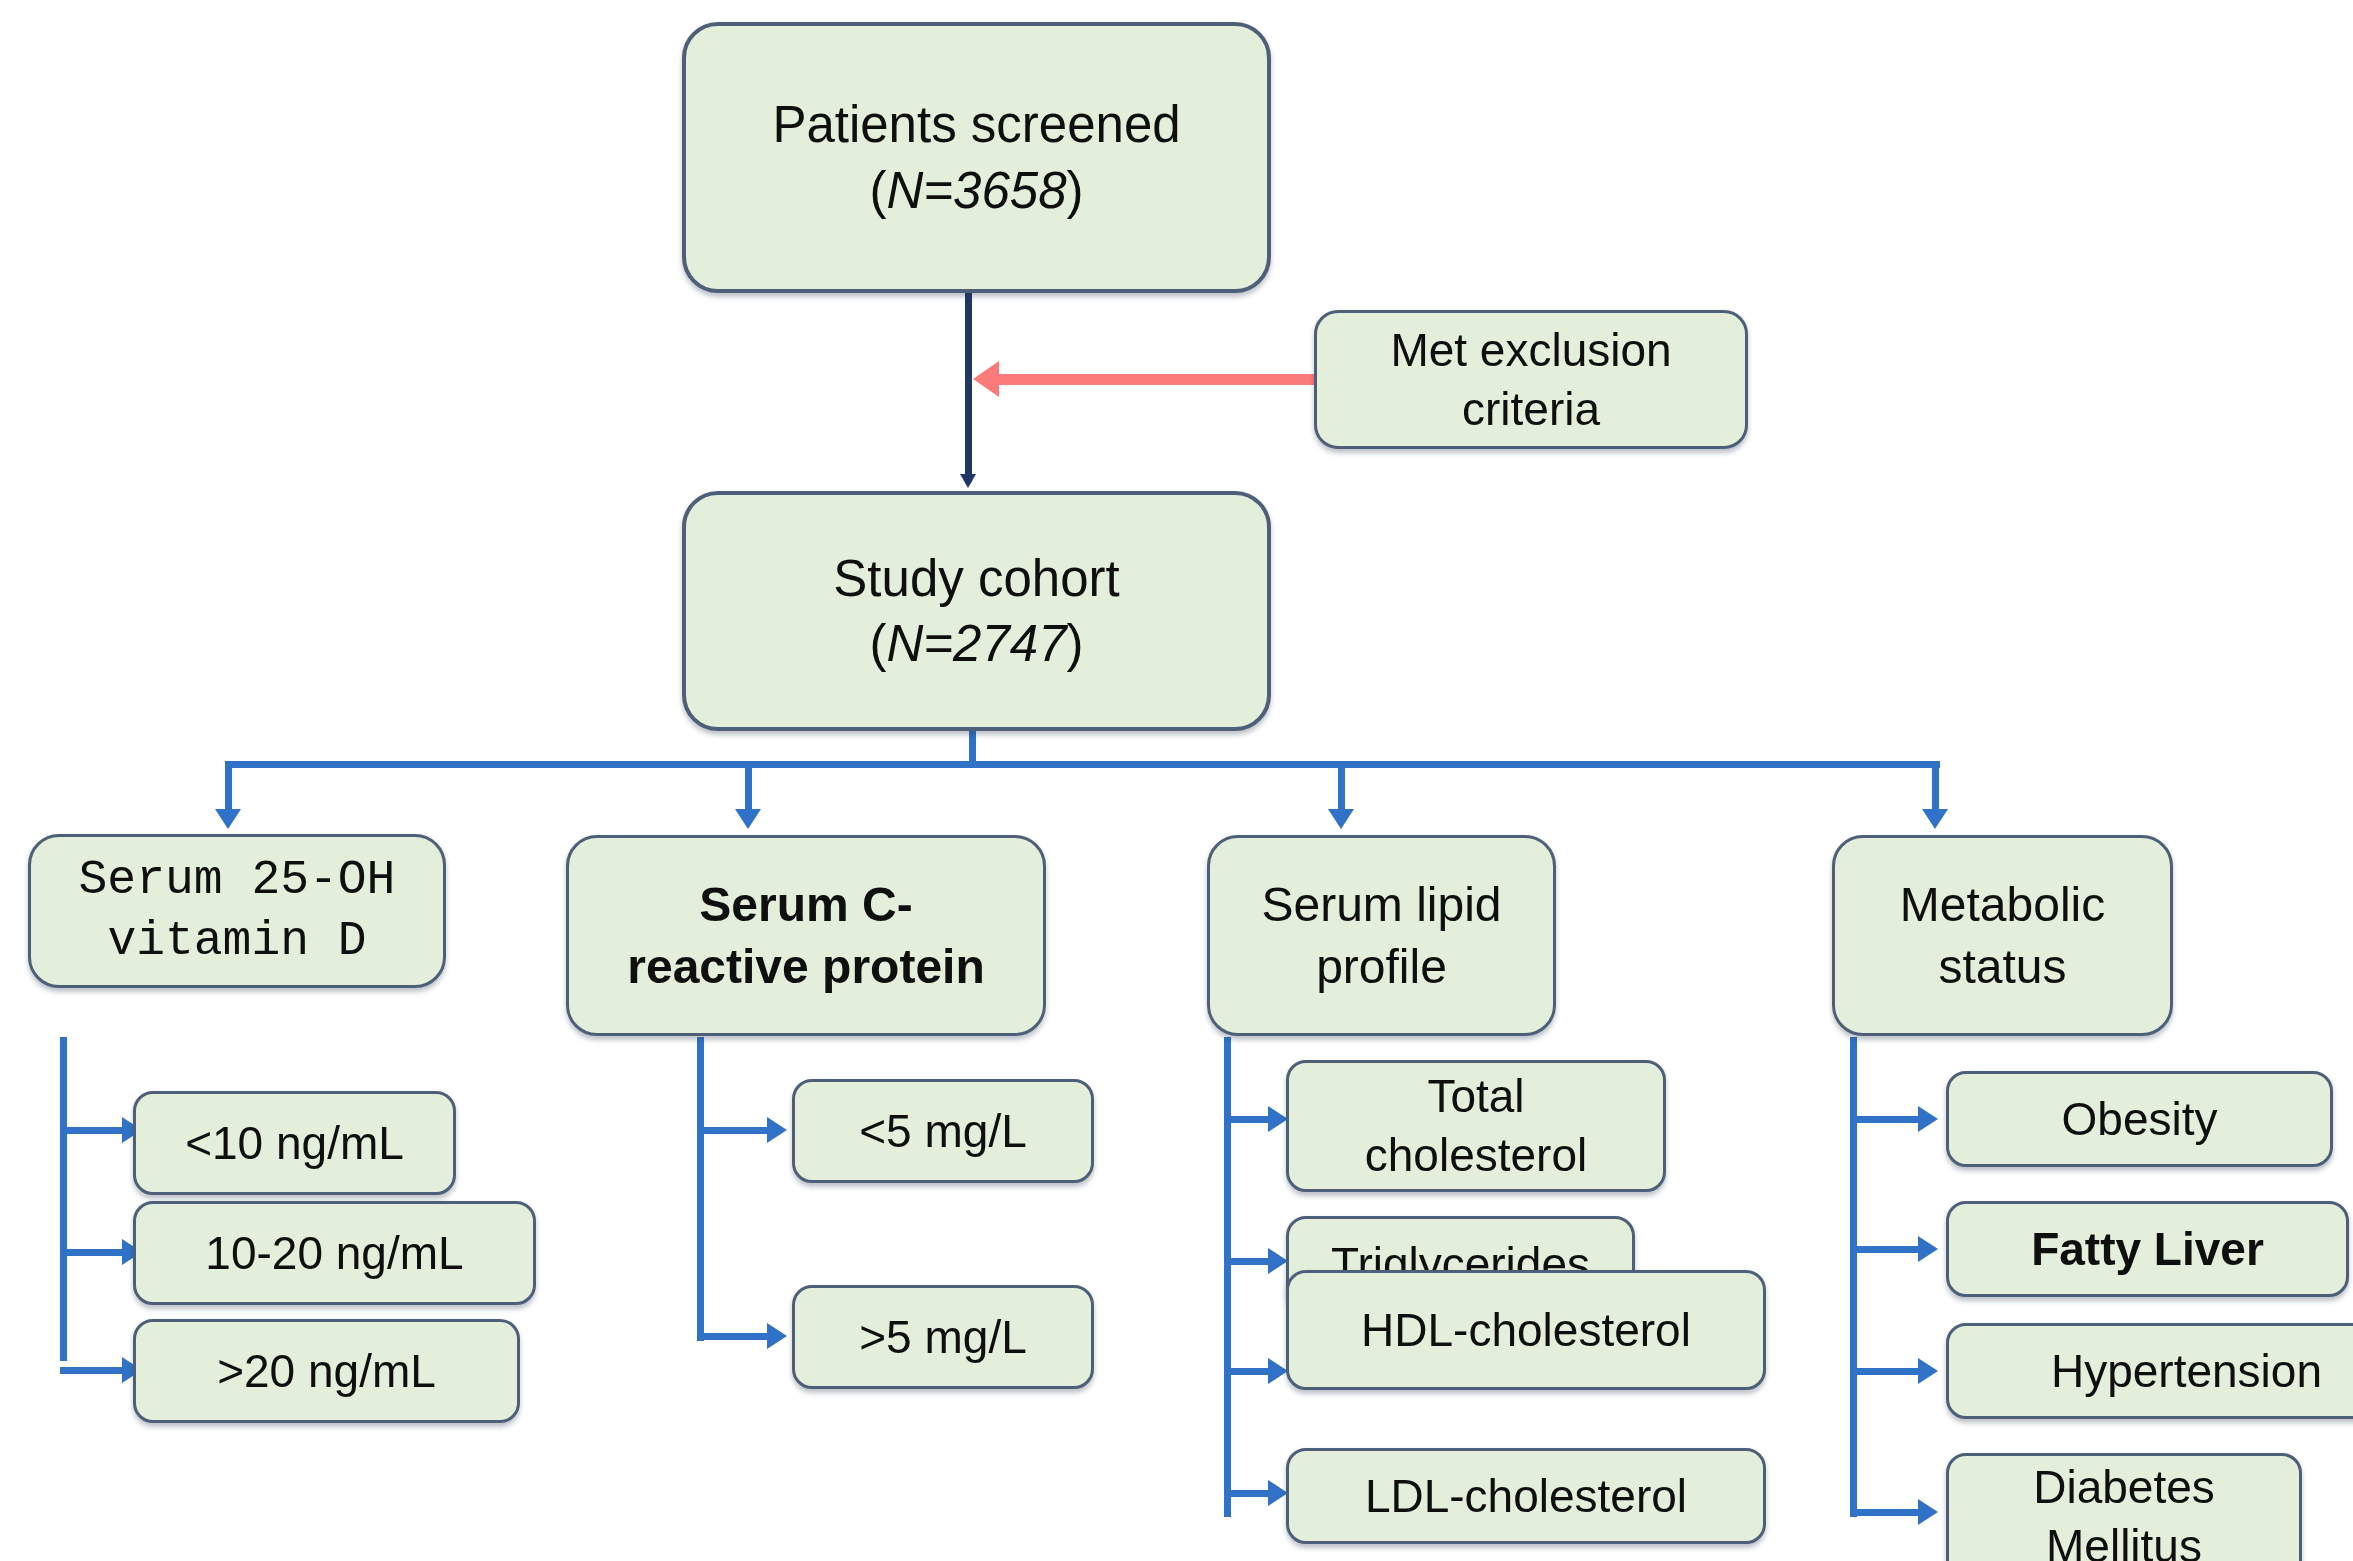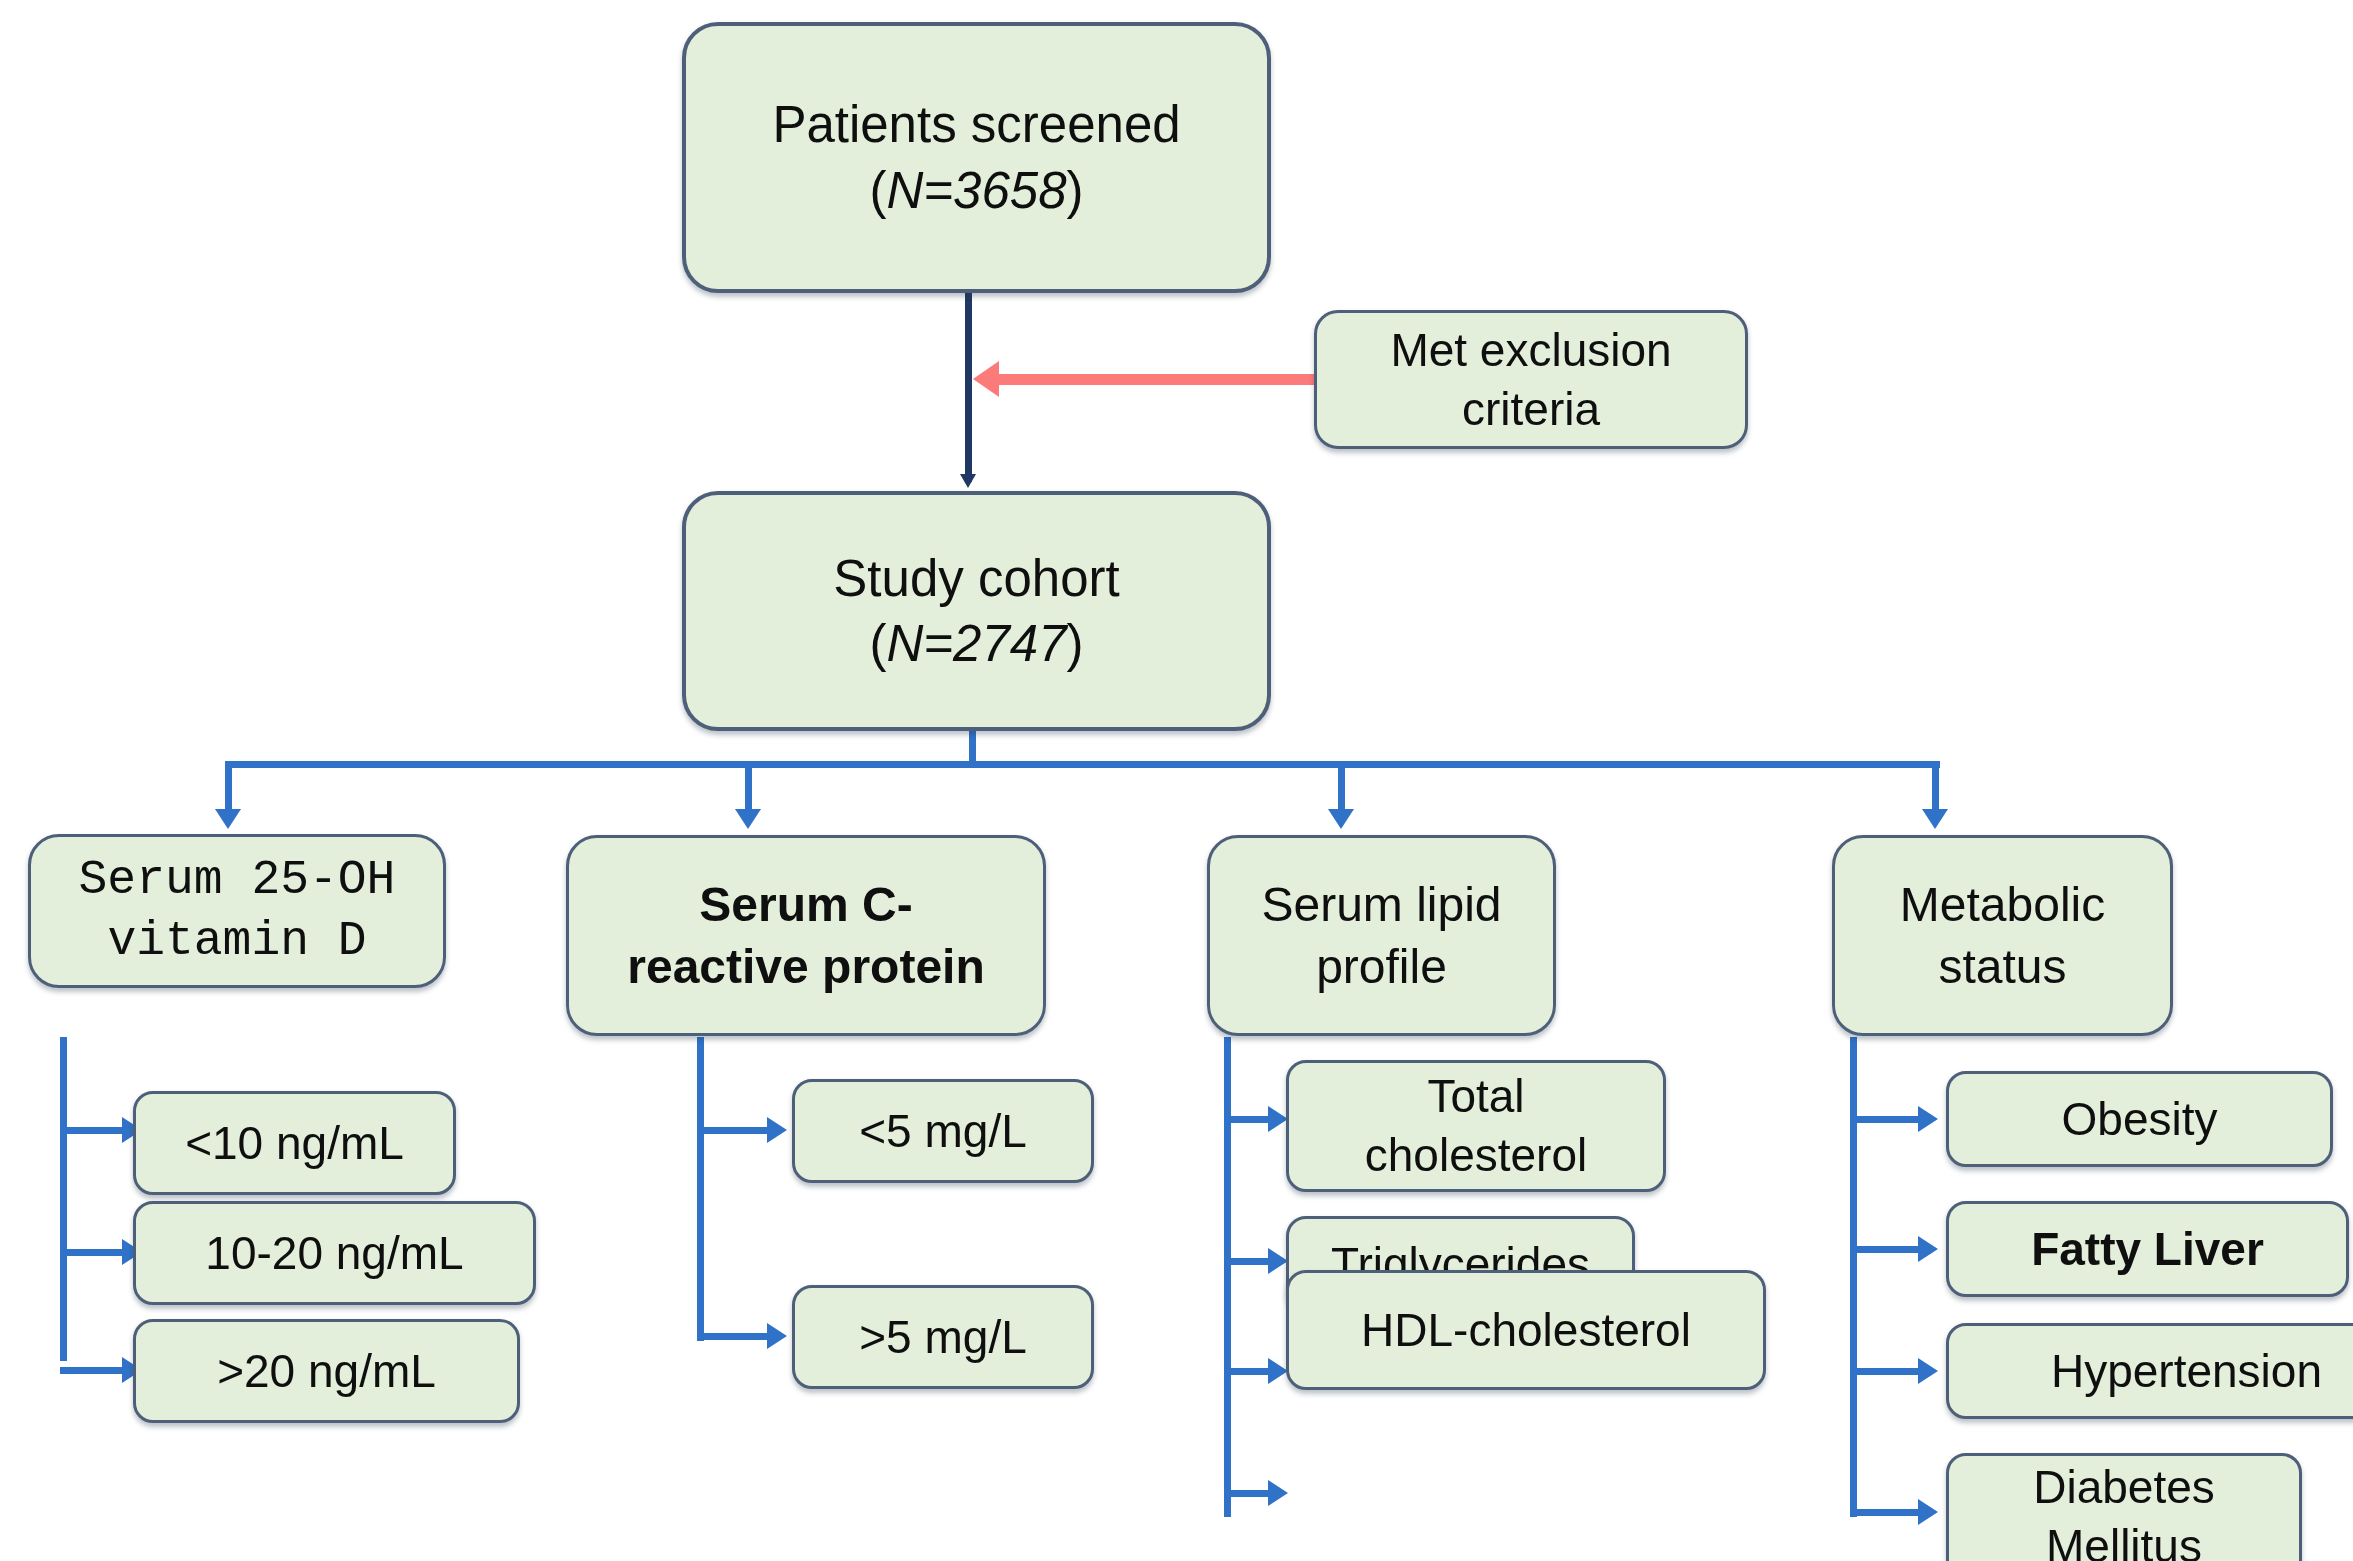--- a/index.html
+++ b/index.html
@@ -208,20 +208,23 @@
   </div>
 
   <div class="ln-h" style="left:1224px; top:1368px; width:46px; height:7px;"></div>
   <div class="arrow right" style="left:1268px; top:1358px;"></div>
   <div class="node leaf" style="left:1286px; top:1270px; width:480px; height:120px;">
     <span class="txt">HDL-cholesterol</span>
   </div>
 
   <div class="ln-h" style="left:1224px; top:1490px; width:46px; height:7px;"></div>
   <div class="arrow right" style="left:1268px; top:1480px;"></div>
+  <div class="node leaf" style="left:1286px; top:1448px; width:480px; height:96px;">
+    <span class="txt">LDL-cholesterol</span>
+  </div>
 
   <div class="ln-v" style="left:1850px; top:1037px; width:7px; height:480px;"></div>
 
   <div class="ln-h" style="left:1850px; top:1116px; width:71px; height:7px;"></div>
   <div class="arrow right" style="left:1918px; top:1106px;"></div>
   <div class="node leaf" style="left:1946px; top:1071px; width:387px; height:96px;">
     <span class="txt">Obesity</span>
   </div>
 
   <div class="ln-h" style="left:1850px; top:1246px; width:71px; height:7px;"></div>

